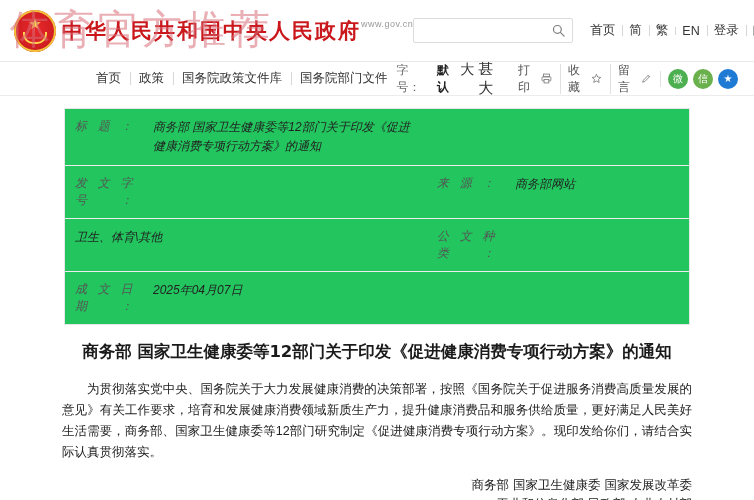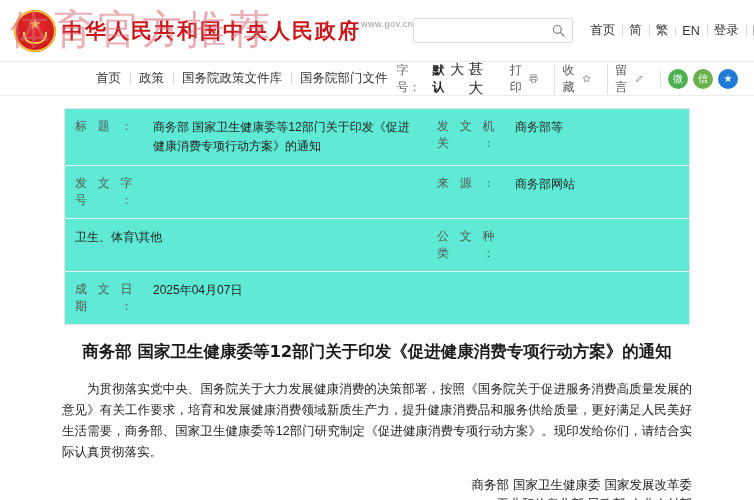--- a/index.html
+++ b/index.html
@@ -145,21 +145,21 @@
   }
   .bcbar .crumbs a:first-child { padding-left: 0; }
   .bcbar .crumbs a + a:before {
     content:"";
     position:absolute; left:0; top:2px; bottom:2px;
     border-left:1px solid #d8d8d8;
   }
   .bcbar .right {
     margin-left: auto;
     display: flex; align-items: center;
-    font-size: 12px; color:#555; gap: 16px;
+    font-size: 12px; color:#555; gap: 8px;
   }
   .fontsize { display:flex; align-items: baseline; gap: 4px; color:#555; }
   .fontsize .lbl { color:#666; }
   .fontsize .opt { color:#333; }
   .fontsize .opt.sel { font-weight:700; color:#222;margin-left:8px; }
   .fontsize .big { font-size: 14px; }
   .fontsize .bigger { font-size: 15px; }
   .tool {
     display:flex; align-items:center; gap:3px; color:#555;
     padding-left: 8px; position: relative;
@@ -176,23 +176,24 @@
     color:#fff; font-size: 10px;
   }
   .circ.wb { background:#4caf50; }
   .circ.wx { background:#6ab04c; }
   .circ.star { background:#1f7ad4; }
 
   
   .metawrap { padding: 12px 64px 0 64px; }
   .meta {
     border: 1px solid #e6e6e6;
-    background: #5eead4;
+    background: #22c55e;
     font-size: 12px;
     color: #333;
+    font-style: italic;
   }
   .meta .row {
     display: flex;
     border-bottom: 1px solid #ededed;
   }
   .meta .row:last-child { border-bottom: none; justify-content: flex-end; }
   .meta .cell {
     padding: 9px 10px;
     display: flex;
     align-items: flex-start;
@@ -321,26 +322,20 @@
 
   <div class="metawrap">
     <div class="meta">
       <div class="row">
         <div class="c-left">
           <div class="cell k">
               <span class="k-in">标题：</span>
             </div>
           <div class="cell v">商务部 国家卫生健康委等12部门关于印发《促进健康消费专项行动方案》的通知</div>
         </div>
-        <div class="c-right">
-          <div class="cell k">
-              <span class="k-in">发文机关：</span>
-            </div>
-          <div class="cell v">商务部等</div>
-        </div>
       </div>
 
       <div class="row">
         <div class="c-left">
           <div class="cell k">
               <span class="k-in">发文字号：</span>
             </div>
           <div class="cell v"></div>
         </div>
         <div class="c-right">

